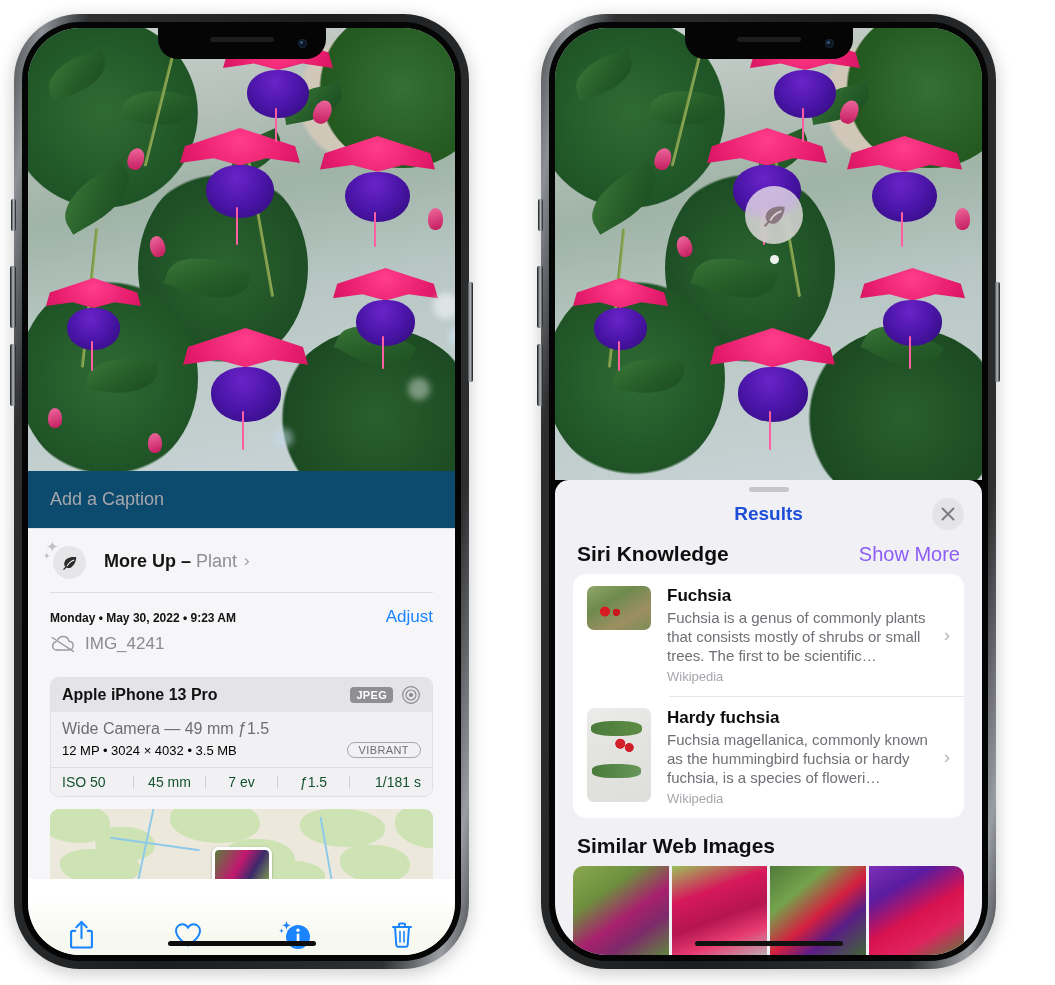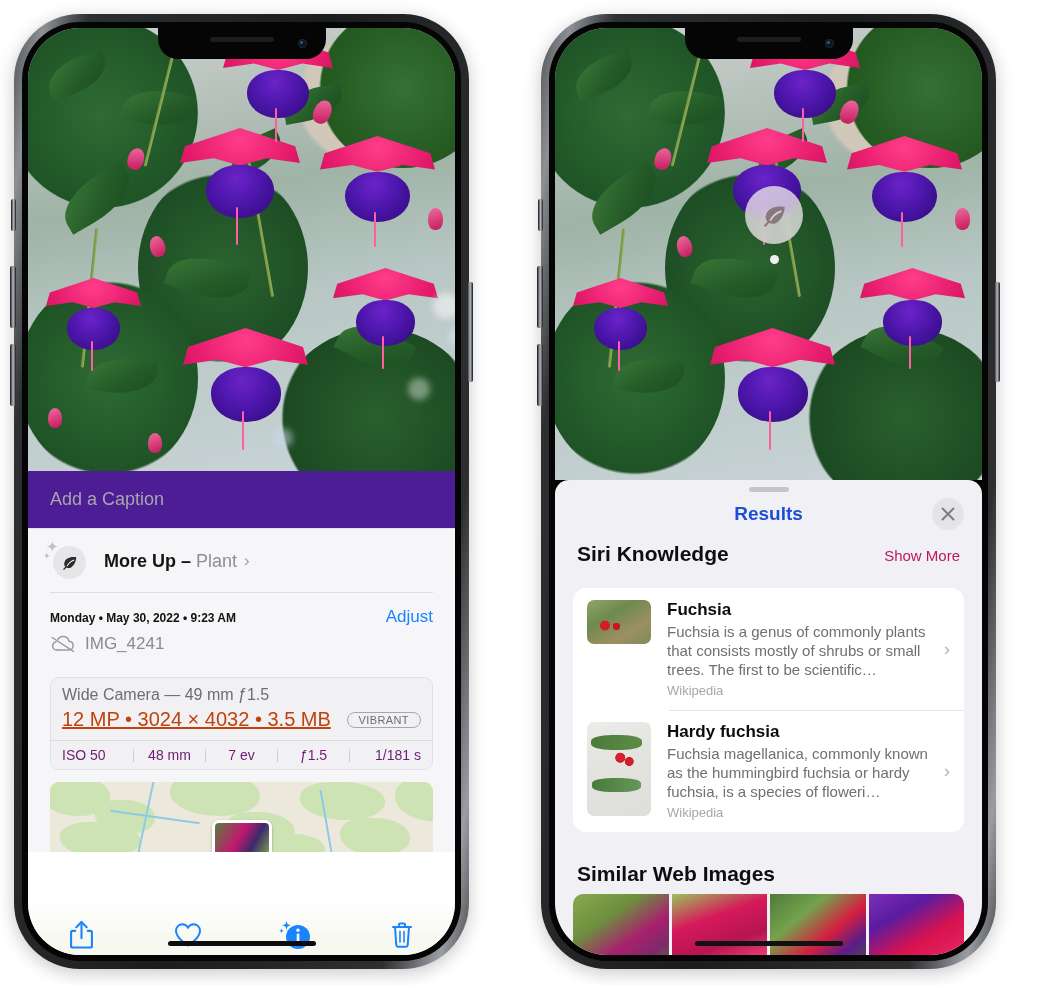--- a/index.html
+++ b/index.html
@@ -170,21 +170,21 @@
     left: 0; right: 0; bottom: 0;
     background: #ffffff;
     display: flex;
     flex-direction: column;
   }
   .caption-row {
     height: 58px;
     display: flex;
     align-items: center;
     padding: 0 22px;
-    background: #4c1d95;
+    background: #0c4a6e;
     border-bottom: 1px solid #e3e3e6;
     box-sizing: border-box;
   }
   .caption-placeholder {
     color: #a6a6ab;
     font-size: 18px;
   }
   .lookup-block { background: #f6f6f8; }
   .lookup-row {
     display: flex;
@@ -307,41 +307,41 @@
   .cam-line1 {
     font-size: 16px;
     color: #6d6d72;
   }
   .cam-line2 {
     display: flex;
     align-items: center;
     justify-content: space-between;
     margin-top: 4px;
   }
-  .cam-line2 .txt { font-size: 20px; color: #c2410c; text-decoration: underline; }
+  .cam-line2 .txt { font-size: 13px; color: #000000; }
   .vibrant-badge {
     border: 1px solid #a6a6ac;
     border-radius: 10px;
     padding: 1px 11px;
     font-size: 11px;
     color: #6d6d72;
     letter-spacing: 0.4px;
   }
   .cam-exif {
     display: flex;
     align-items: center;
     border-top: 1px solid #dcdce0;
     background: #f1f1f4;
     padding: 6px 11px;
   }
   .exif-item {
     flex: 1;
     text-align: center;
     font-size: 14px;
-    color: #701a75;
+    color: #14532d;
   }
   .exif-item:first-child { text-align: left; }
   .exif-item:last-child { text-align: right; }
   .exif-div {
     width: 1px;
     height: 13px;
     background: #cfcfd4;
   }
 
   
@@ -448,25 +448,25 @@
     align-items: baseline;
     justify-content: space-between;
     padding: 6px 22px 8px 22px;
   }
   .sec-title {
     font-size: 21px;
     font-weight: bold;
     color: #0e0e0e;
   }
   .sec-action {
-    font-size: 15px;
-    color: #be185d;
+    font-size: 20px;
+    color: #8b5cf6;
   }
   .know-card {
-    margin: 14px 18px;
+    margin: 0 18px;
     background: #fff;
     border-radius: 13px;
     overflow: hidden;
   }
   .know-row {
     display: flex;
     align-items: flex-start;
     padding: 12px 14px;
     position: relative;
   }
@@ -670,31 +670,44 @@
                   <path d="M8.2 17h13.1c3.1 0 5.4-2.3 5.4-5.1c0-2.7-2.1-4.9-4.8-5.1c-0.7-3.2-3.5-5.4-6.9-5.4c-2.5 0-4.7 1.2-5.9 3.2" fill="none" stroke="#9a9aa0" stroke-width="1.7" stroke-linecap="round"></path>
                   <path d="M8.2 17c-2.9 0-5.1-2.1-5.1-4.8c0-2.3 1.6-4.2 3.8-4.7" fill="none" stroke="#9a9aa0" stroke-width="1.7" stroke-linecap="round"></path>
                   <line x1="2.5" y1="2.5" x2="27" y2="18.5" stroke="#9a9aa0" stroke-width="1.7" stroke-linecap="round"></line>
                 </svg>
               </span>
               <span class="filename">IMG_4241</span>
             </div>
           </div>
 
           <div class="cam-card">
+            <div class="cam-head">
+              <span class="cam-name">Apple iPhone 13 Pro</span>
+              <span class="cam-head-right">
+                <span class="jpeg-badge">JPEG</span>
+                <span class="aperture-icon">
+                  <svg width="20" height="20" viewBox="0 0 24 24" aria-hidden="true">
+                    <circle cx="12" cy="12" r="10" fill="none" stroke="#87878d" stroke-width="1.4"></circle>
+                    <circle cx="12" cy="12" r="6" fill="none" stroke="#87878d" stroke-width="1.4"></circle>
+                    <circle cx="12" cy="12" r="2.4" fill="#87878d"></circle>
+                  </svg>
+                </span>
+              </span>
+            </div>
             <div class="cam-body">
               <div class="cam-line1">Wide Camera — 49 mm ƒ1.5</div>
               <div class="cam-line2">
                 <span class="txt">12 MP • 3024 × 4032 • 3.5 MB</span>
                 <span class="vibrant-badge">VIBRANT</span>
               </div>
             </div>
             <div class="cam-exif">
               <span class="exif-item">ISO 50</span>
               <span class="exif-div"></span>
-              <span class="exif-item">48 mm</span>
+              <span class="exif-item">45 mm</span>
               <span class="exif-div"></span>
               <span class="exif-item">7 ev</span>
               <span class="exif-div"></span>
               <span class="exif-item">ƒ1.5</span>
               <span class="exif-div"></span>
               <span class="exif-item">1/181 s</span>
             </div>
           </div>
 
           <div class="map-strip">

